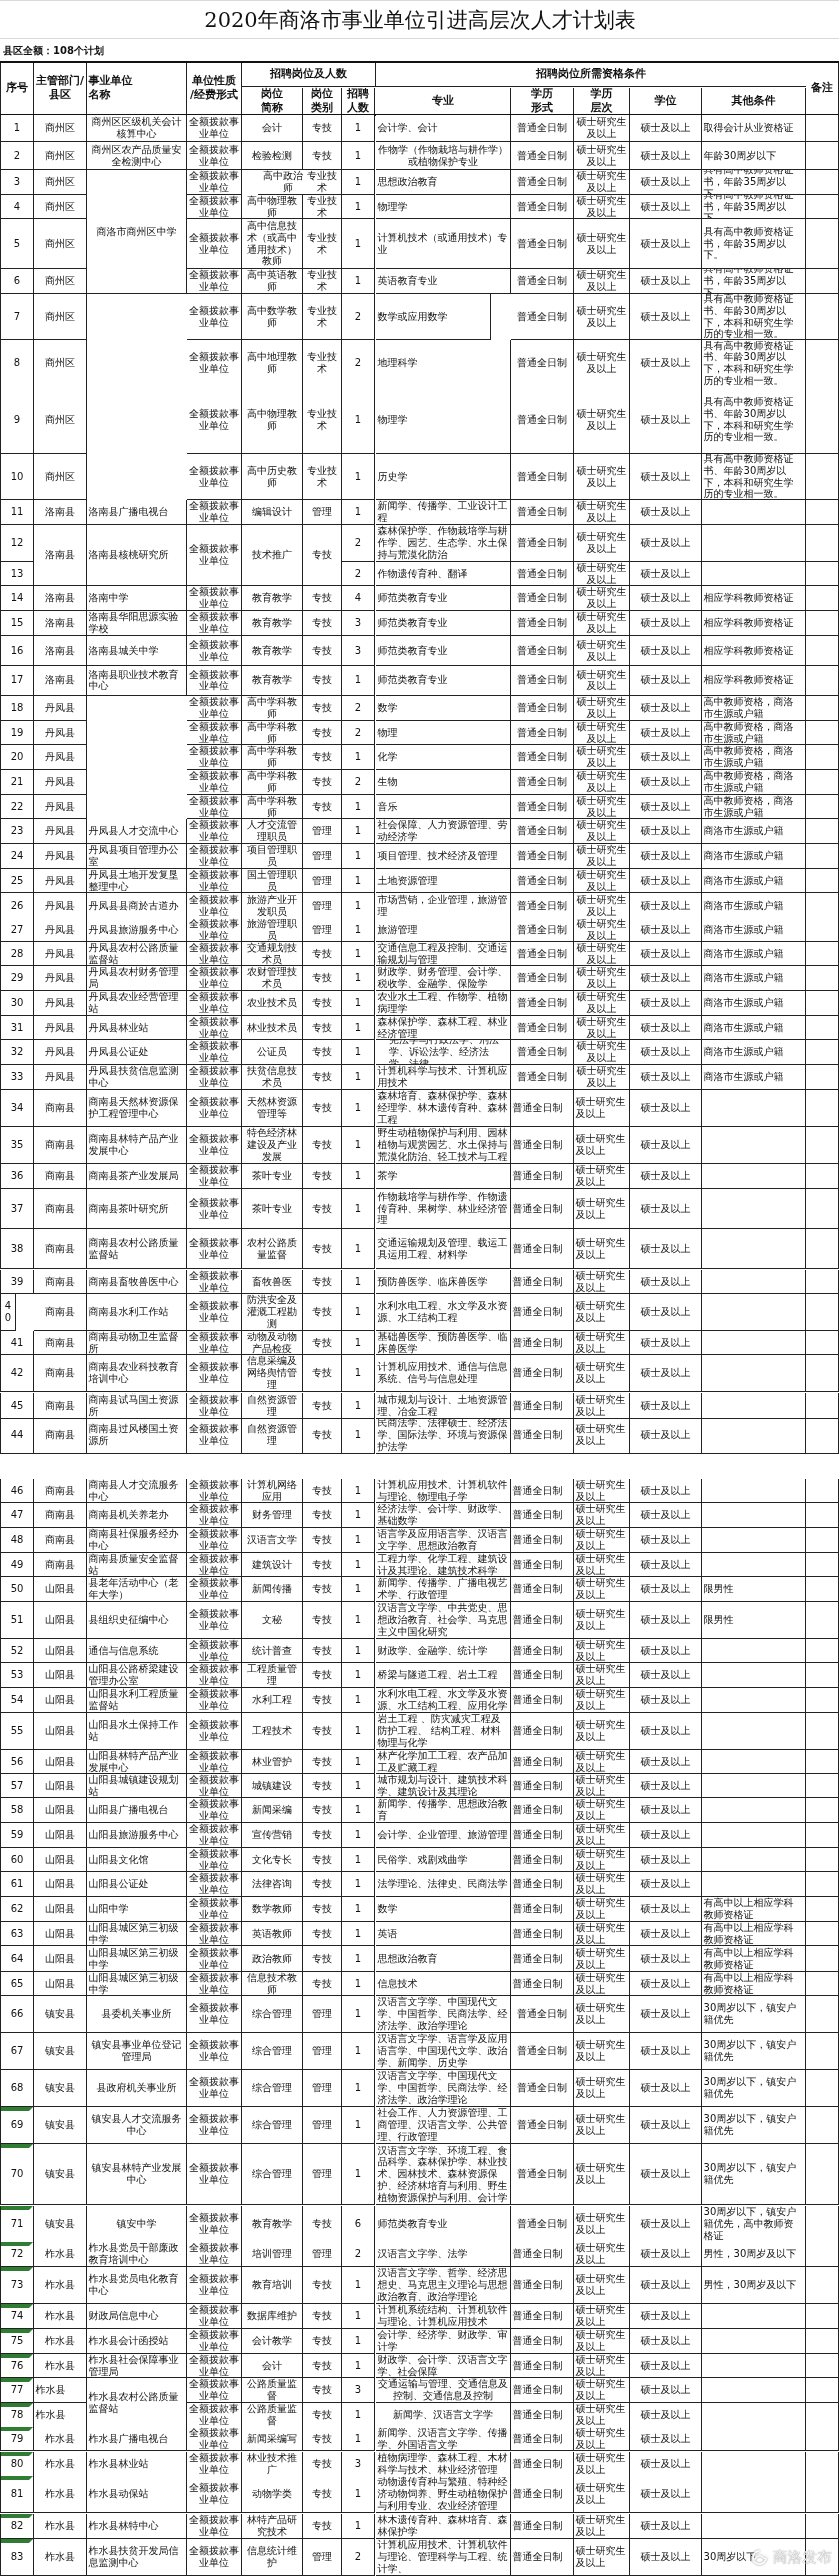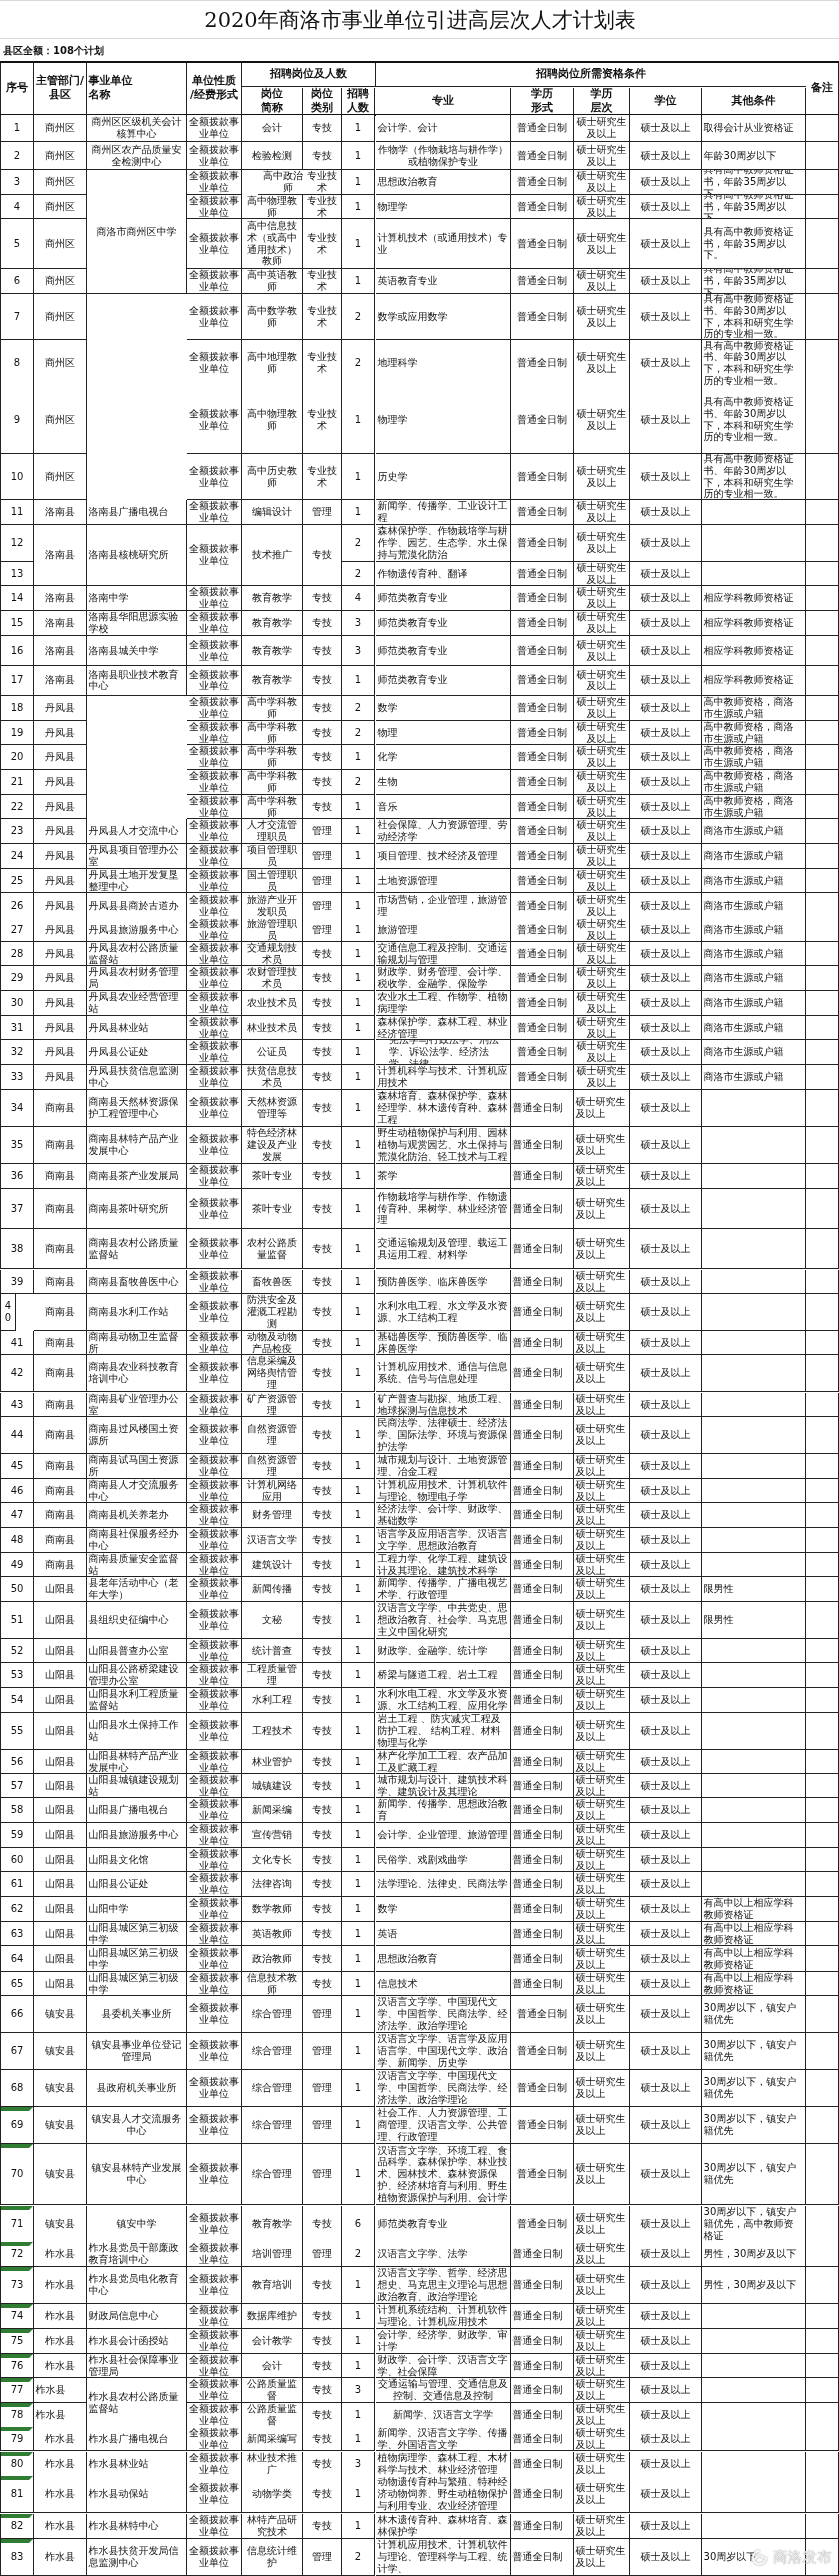--- a/index.html
+++ b/index.html
@@ -320,21 +320,21 @@
       </div>
       <div class="cell c" style="left: 242px; width: 61px; height: 46px;">
         <span>高中数学教师</span>
       </div>
       <div class="cell c" style="left: 303px; width: 39px; height: 46px;">
         <span>专业技术</span>
       </div>
       <div class="cell c" style="left: 342px; width: 33px; height: 46px;">
         <span>2</span>
       </div>
-      <div class="cell l" style="left: 376px; width: 135px; height: 46px;">
+      <div class="cell l" style="left: 376px; width: 115px; height: 46px;">
         <span>数学或应用数学</span>
       </div>
       <div class="cell c" style="left: 511px; width: 63px; height: 46px;">
         <span>普通全日制</span>
       </div>
       <div class="cell c" style="left: 574px; width: 56px; height: 46px;">
         <span>硕士研究生及以上</span>
       </div>
       <div class="cell c" style="left: 630px; width: 72px; height: 46px;">
         <span>硕士及以上</span>
@@ -1817,21 +1817,21 @@
       <div class="cell c" style="left: 630px; width: 72px; height: 37px;">
         <span>硕士及以上</span>
       </div>
       <div class="cell l" style="left: 702px; width: 104px; height: 37px;">
         <span></span>
       </div>
       <div class="cell c" style="left: 806px; width: 33px; height: 37px;">
         <span></span>
       </div>
     </div>
-    <div class="trow" style="top: 1454px; height: 25px; text-decoration: underline;">
+    <div class="trow" style="top: 1394px; height: 25px; text-decoration: underline;">
       <div class="cell c first" style="left: 0px; width: 34px; height: 25px;">
         <span>45</span>
       </div>
       <div class="cell c" style="left: 34px; width: 53px; height: 25px;">
         <span>商南县</span>
       </div>
       <div class="cell l" style="left: 87px; width: 100px; height: 25px;">
         <span>商南县试马国土资源所</span>
       </div>
       <div class="cell c" style="left: 187px; width: 55px; height: 25px;">
@@ -2112,21 +2112,21 @@
       </div>
     </div>
     <div class="trow" style="top: 1639px; height: 24px;">
       <div class="cell c first" style="left: 0px; width: 34px; height: 24px;">
         <span>52</span>
       </div>
       <div class="cell c" style="left: 34px; width: 53px; height: 24px;">
         <span>山阳县</span>
       </div>
       <div class="cell l" style="left: 87px; width: 100px; height: 24px;">
-        <span>山阳县普查办公室</span>
+        <span>通信与信息系统</span>
       </div>
       <div class="cell c" style="left: 187px; width: 55px; height: 24px;">
         <span>全额拨款事业单位</span>
       </div>
       <div class="cell c" style="left: 242px; width: 61px; height: 24px;">
         <span>统计普查</span>
       </div>
       <div class="cell c" style="left: 303px; width: 39px; height: 24px;">
         <span>专技</span>
       </div>

